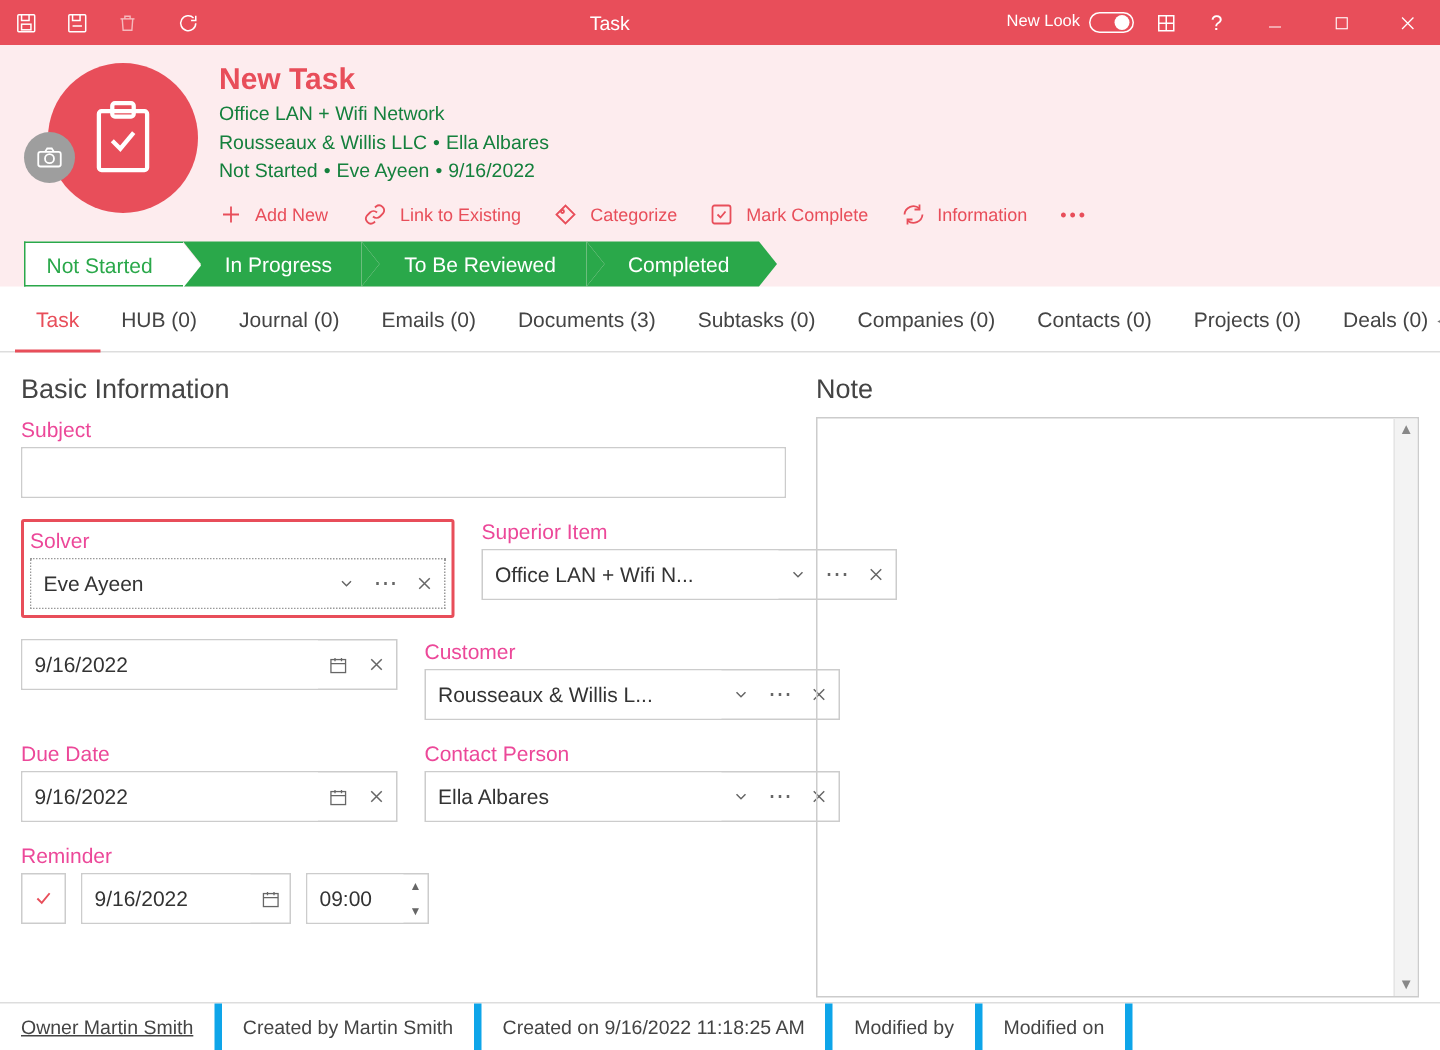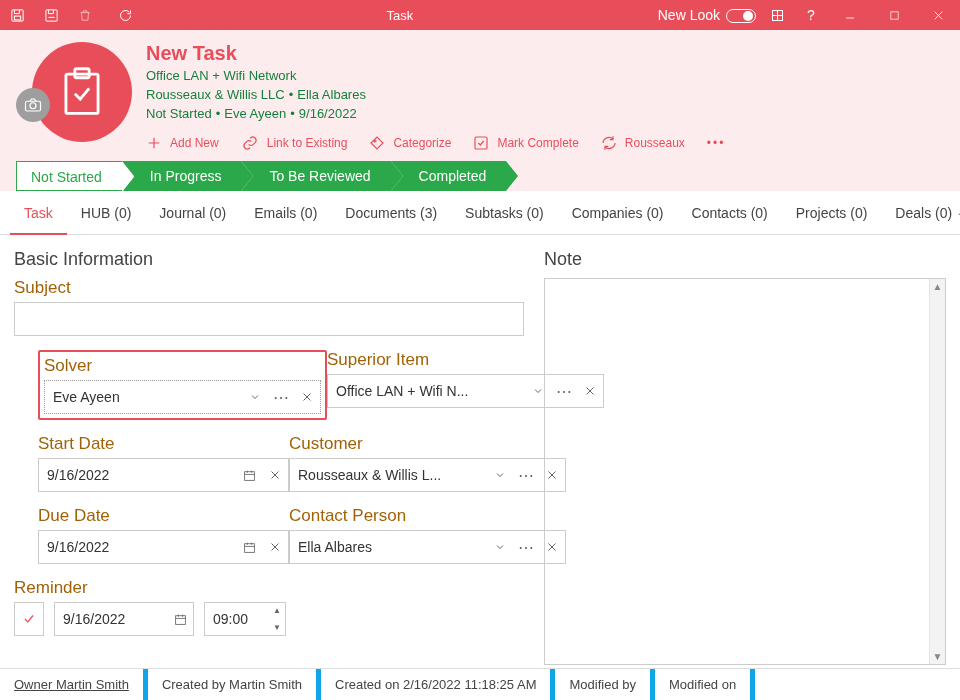--- a/index.html
+++ b/index.html
@@ -16,21 +16,21 @@
     height: 30px; background: var(--accent); color: #fff;
     display: flex; align-items: center; font-size: 12px;
   }
   .titlebar .tb-left { display:flex; align-items:center; }
   .tb-btn {
     width: 34px; height: 30px; display:flex; align-items:center; justify-content:center;
     cursor: pointer;
   }
   .tb-btn.wide { width: 44px; }
   .tb-title { flex:1; text-align:center; font-size:13px; }
-  .tb-newlook { display:flex; align-items:flex-end; gap:6px; margin-right:4px; font-size:14px;}
+  .tb-newlook { display:flex; align-items:flex-start; gap:6px; margin-right:4px; font-size:11px;}
   .toggle { width:30px; height:14px; border:1px solid #fff; border-radius:8px; position:relative;}
   .toggle::after { content:""; position:absolute; right:2px; top:1px; width:10px; height:10px; border-radius:50%; background:#fff;}
   .titlebar svg { stroke:#fff; fill:none; }
 
   
   .header-area { background: var(--accent-light); padding: 12px 16px 0 16px; }
   .header-row { display:flex; }
   .avatar-wrap { position:relative; width:120px; height:110px; }
   .avatar-circle { width:100px; height:100px; border-radius:50%; background:var(--accent); display:flex; align-items:center; justify-content:center; margin-left:16px;}
   .cam-badge { position:absolute; left:0; top:46px; width:34px; height:34px; border-radius:50%; background:#9e9e9e; display:flex; align-items:center; justify-content:center;}
@@ -67,23 +67,23 @@
   }
   .tab { padding:0 14px; height:44px; display:flex; align-items:center; cursor:pointer; white-space:nowrap;}
   .tab.active { color:var(--accent); box-shadow: inset 0 -2px 0 var(--accent); }
   .tab-nav { width:18px; display:flex; align-items:center; justify-content:center; color:#777; cursor:pointer;}
 
   
   .body { display:flex; padding:10px 14px 0 14px; gap:20px; height:430px;}
   .col-left { width:510px; }
   .col-right { flex:1; display:flex; flex-direction:column;}
   .section-title { font-size:18px; color:#444; margin:4px 0 8px 0; font-weight:400;}
-  .field-label { font-size:17px; color:#a16207; margin-bottom:4px; }
+  .field-label { font-size:14px; color:#ec4899; margin-bottom:4px; }
   .field-block { margin-bottom:14px; }
-  .two-col { display:flex; gap:0;margin-left:24px; }
+  .two-col { display:flex; gap:18px; }
   .two-col .field-block { flex:1; }
   .combo {
     height:34px; border:1px solid var(--border); display:flex; align-items:center;
     background:#fff;
   }
   .combo input {
     flex:1; height:100%; border:none; outline:none; padding:0 8px; font-size:14px; color:#333;
     min-width:0; text-overflow:ellipsis;
   }
   .combo .cbtn {
@@ -240,21 +240,21 @@
             </svg>
           <span>Mark Complete</span>
         </div>
         <div class="action-btn">
           <svg width="16" height="16" viewBox="0 0 24 24" stroke-width="1.8">
               <path d="M3 12a9 9 0 0 1 15-6"></path>
               <path d="M21 12a9 9 0 0 1-15 6"></path>
               <path d="M18 2v5h-5"></path>
               <path d="M6 22v-5h5"></path>
             </svg>
-          <span>Rousseaux</span>
+          <span>Information</span>
         </div>
         <div class="action-btn" style="letter-spacing:2px;">•••</div>
       </div>
     </div>
   </div>
 
   <div class="stage-bar">
     <div class="stage current"><span>Not Started</span></div>
     <div class="stage"><span>In Progress</span></div>
     <div class="stage"><span>To Be Reviewed</span></div>
@@ -343,21 +343,20 @@
               <svg width="12" height="12" viewBox="0 0 24 24" stroke-width="2">
                 <path d="M5 5l14 14M19 5L5 19"></path>
               </svg>
             </div>
         </div>
       </div>
     </div>
 
     <div class="two-col">
       <div class="field-block">
-        <div class="field-label">Start Date</div>
         <div class="combo">
           <input value="9/16/2022" style="">
           <div class="cbtn">
               <svg width="13" height="13" viewBox="0 0 24 24" stroke-width="1.6">
                 <rect x="3" y="5" width="18" height="16"></rect>
                 <path d="M3 10h18M8 3v4M16 3v4"></path>
               </svg>
             </div>
           <div class="cbtn">
               <svg width="12" height="12" viewBox="0 0 24 24" stroke-width="2">
@@ -462,21 +461,21 @@
 </div>
 
 <div class="statusbar">
   <div class="cell owner">
       <span>Owner Martin Smith</span>
     </div>
   <div class="cell">
       <span>Created by Martin Smith</span>
     </div>
   <div class="cell">
-      <span>Created on 2/16/2022 11:18:25 AM</span>
+      <span>Created on 9/16/2022 11:18:25 AM</span>
     </div>
   <div class="cell">
       <span>Modified by</span>
     </div>
   <div class="cell">
       <span>Modified on</span>
     </div>
 </div>
 
 </body></html>

